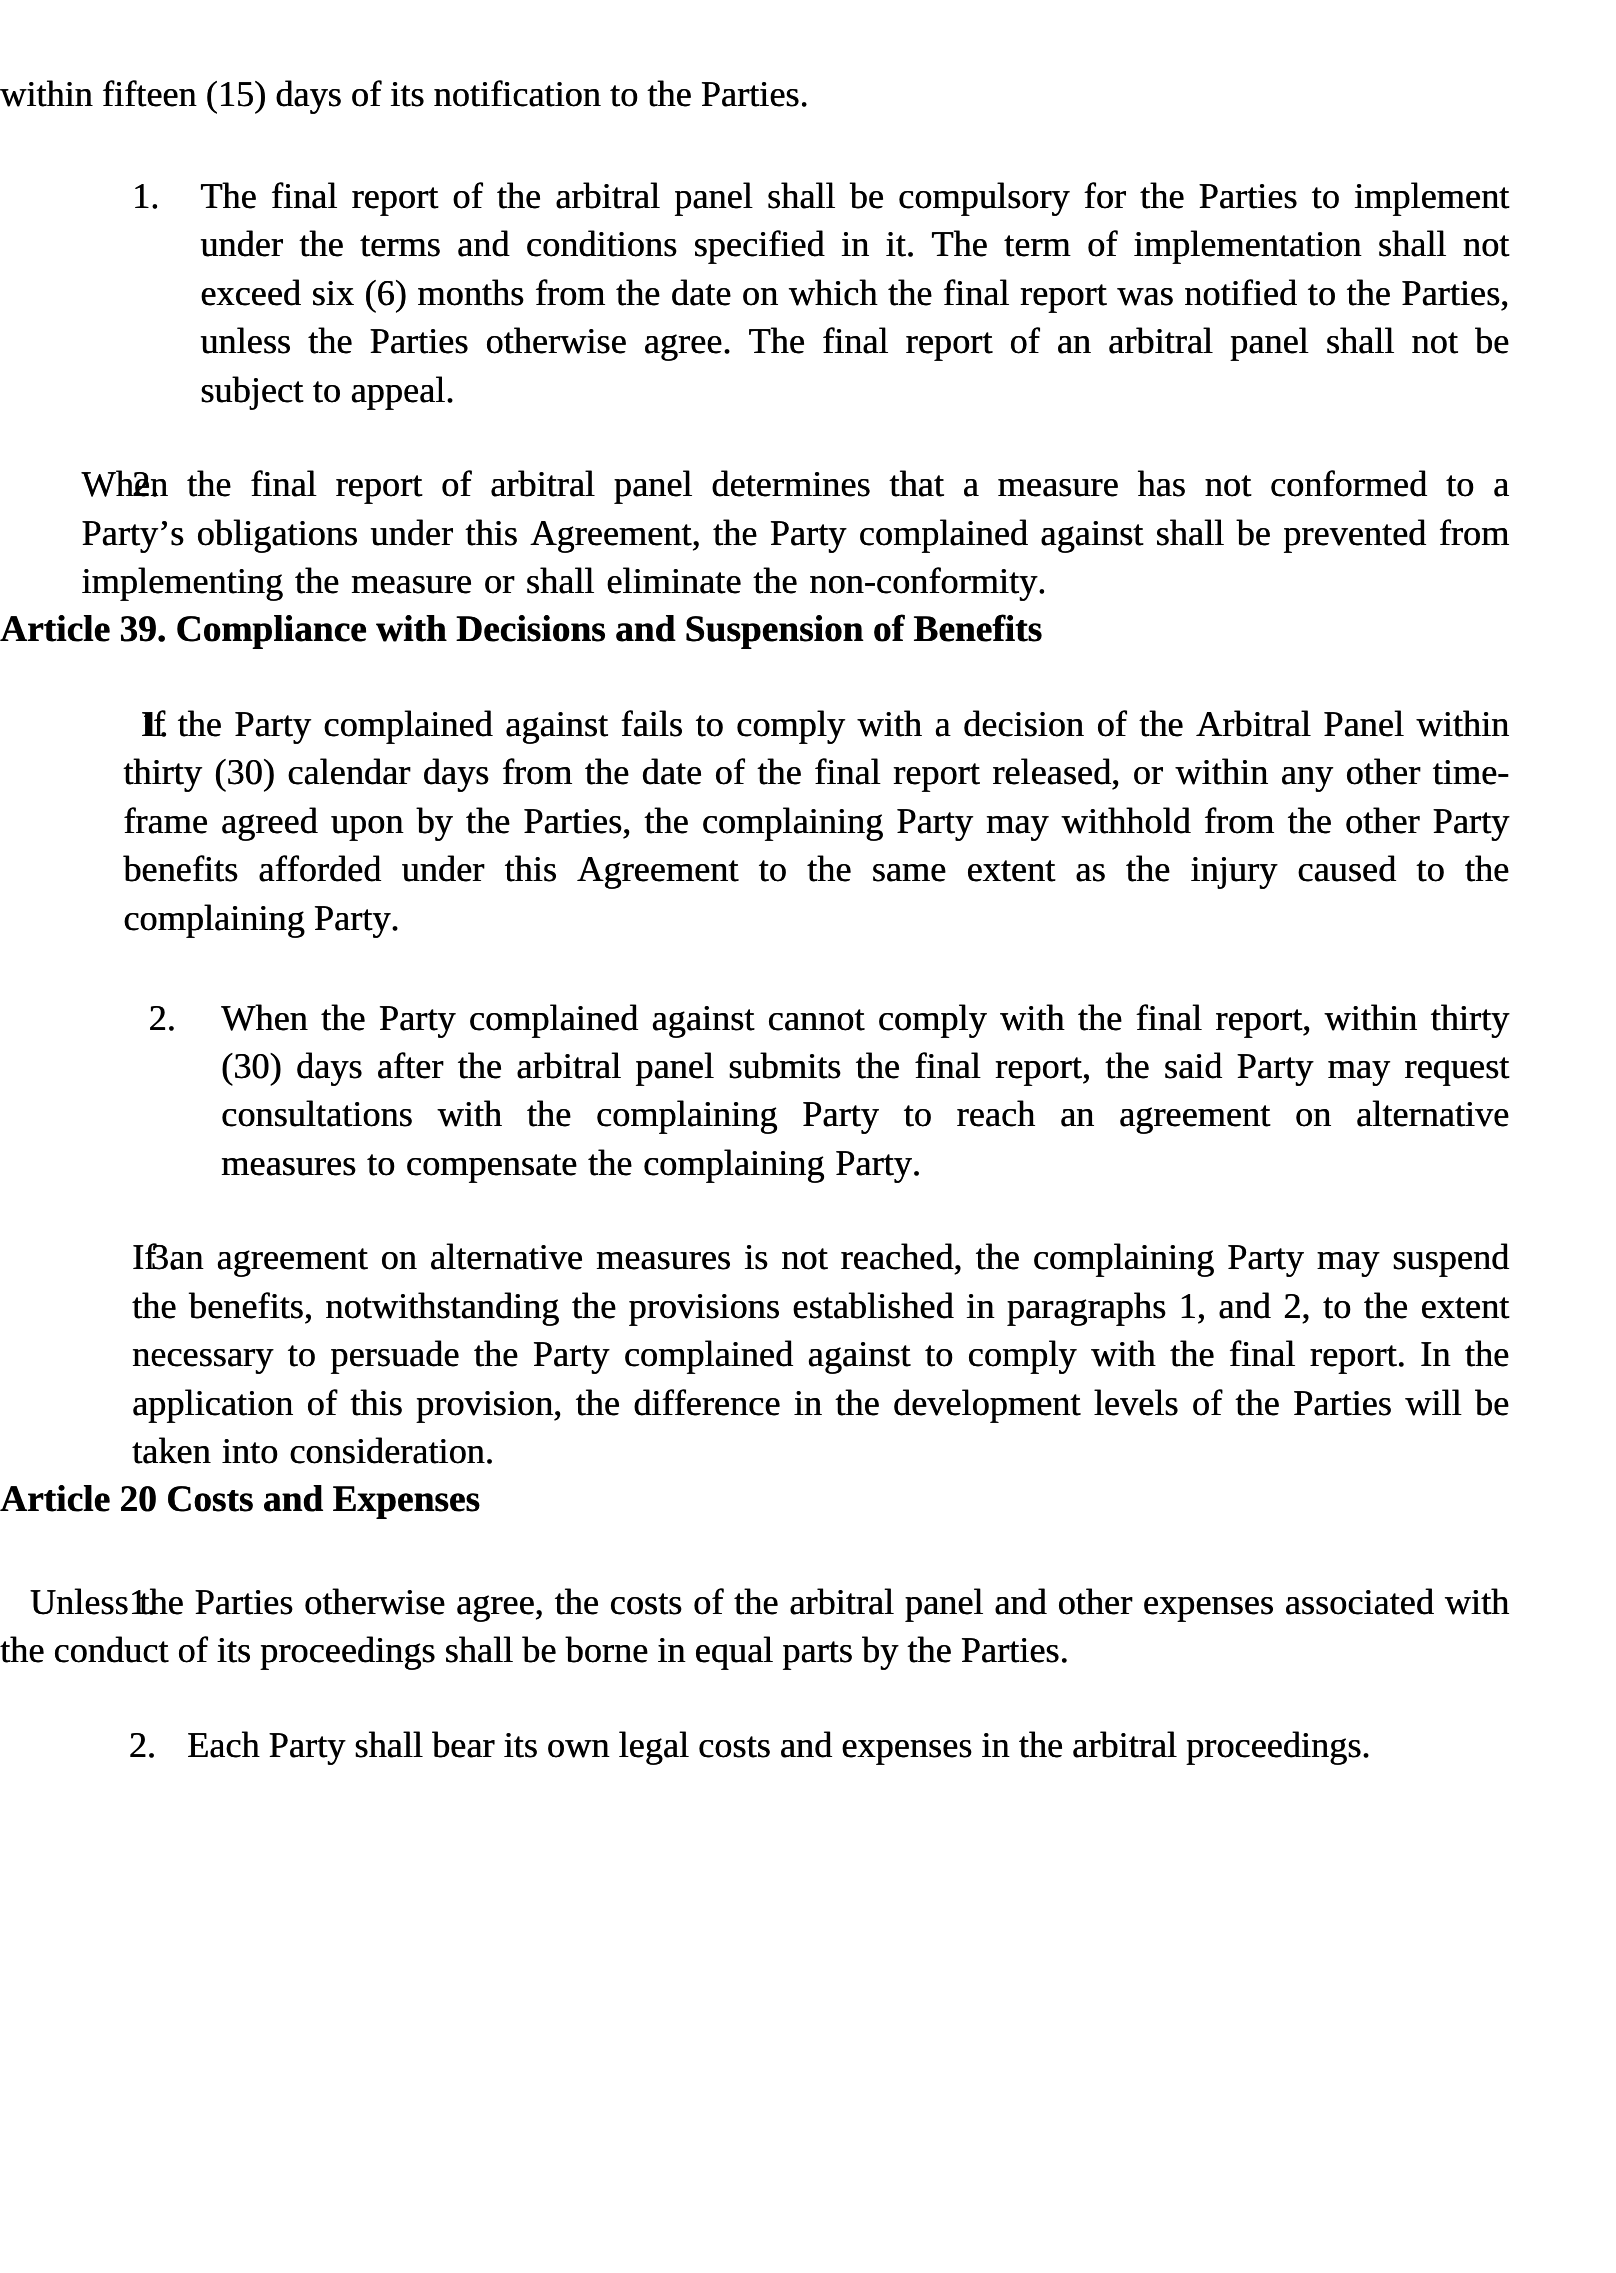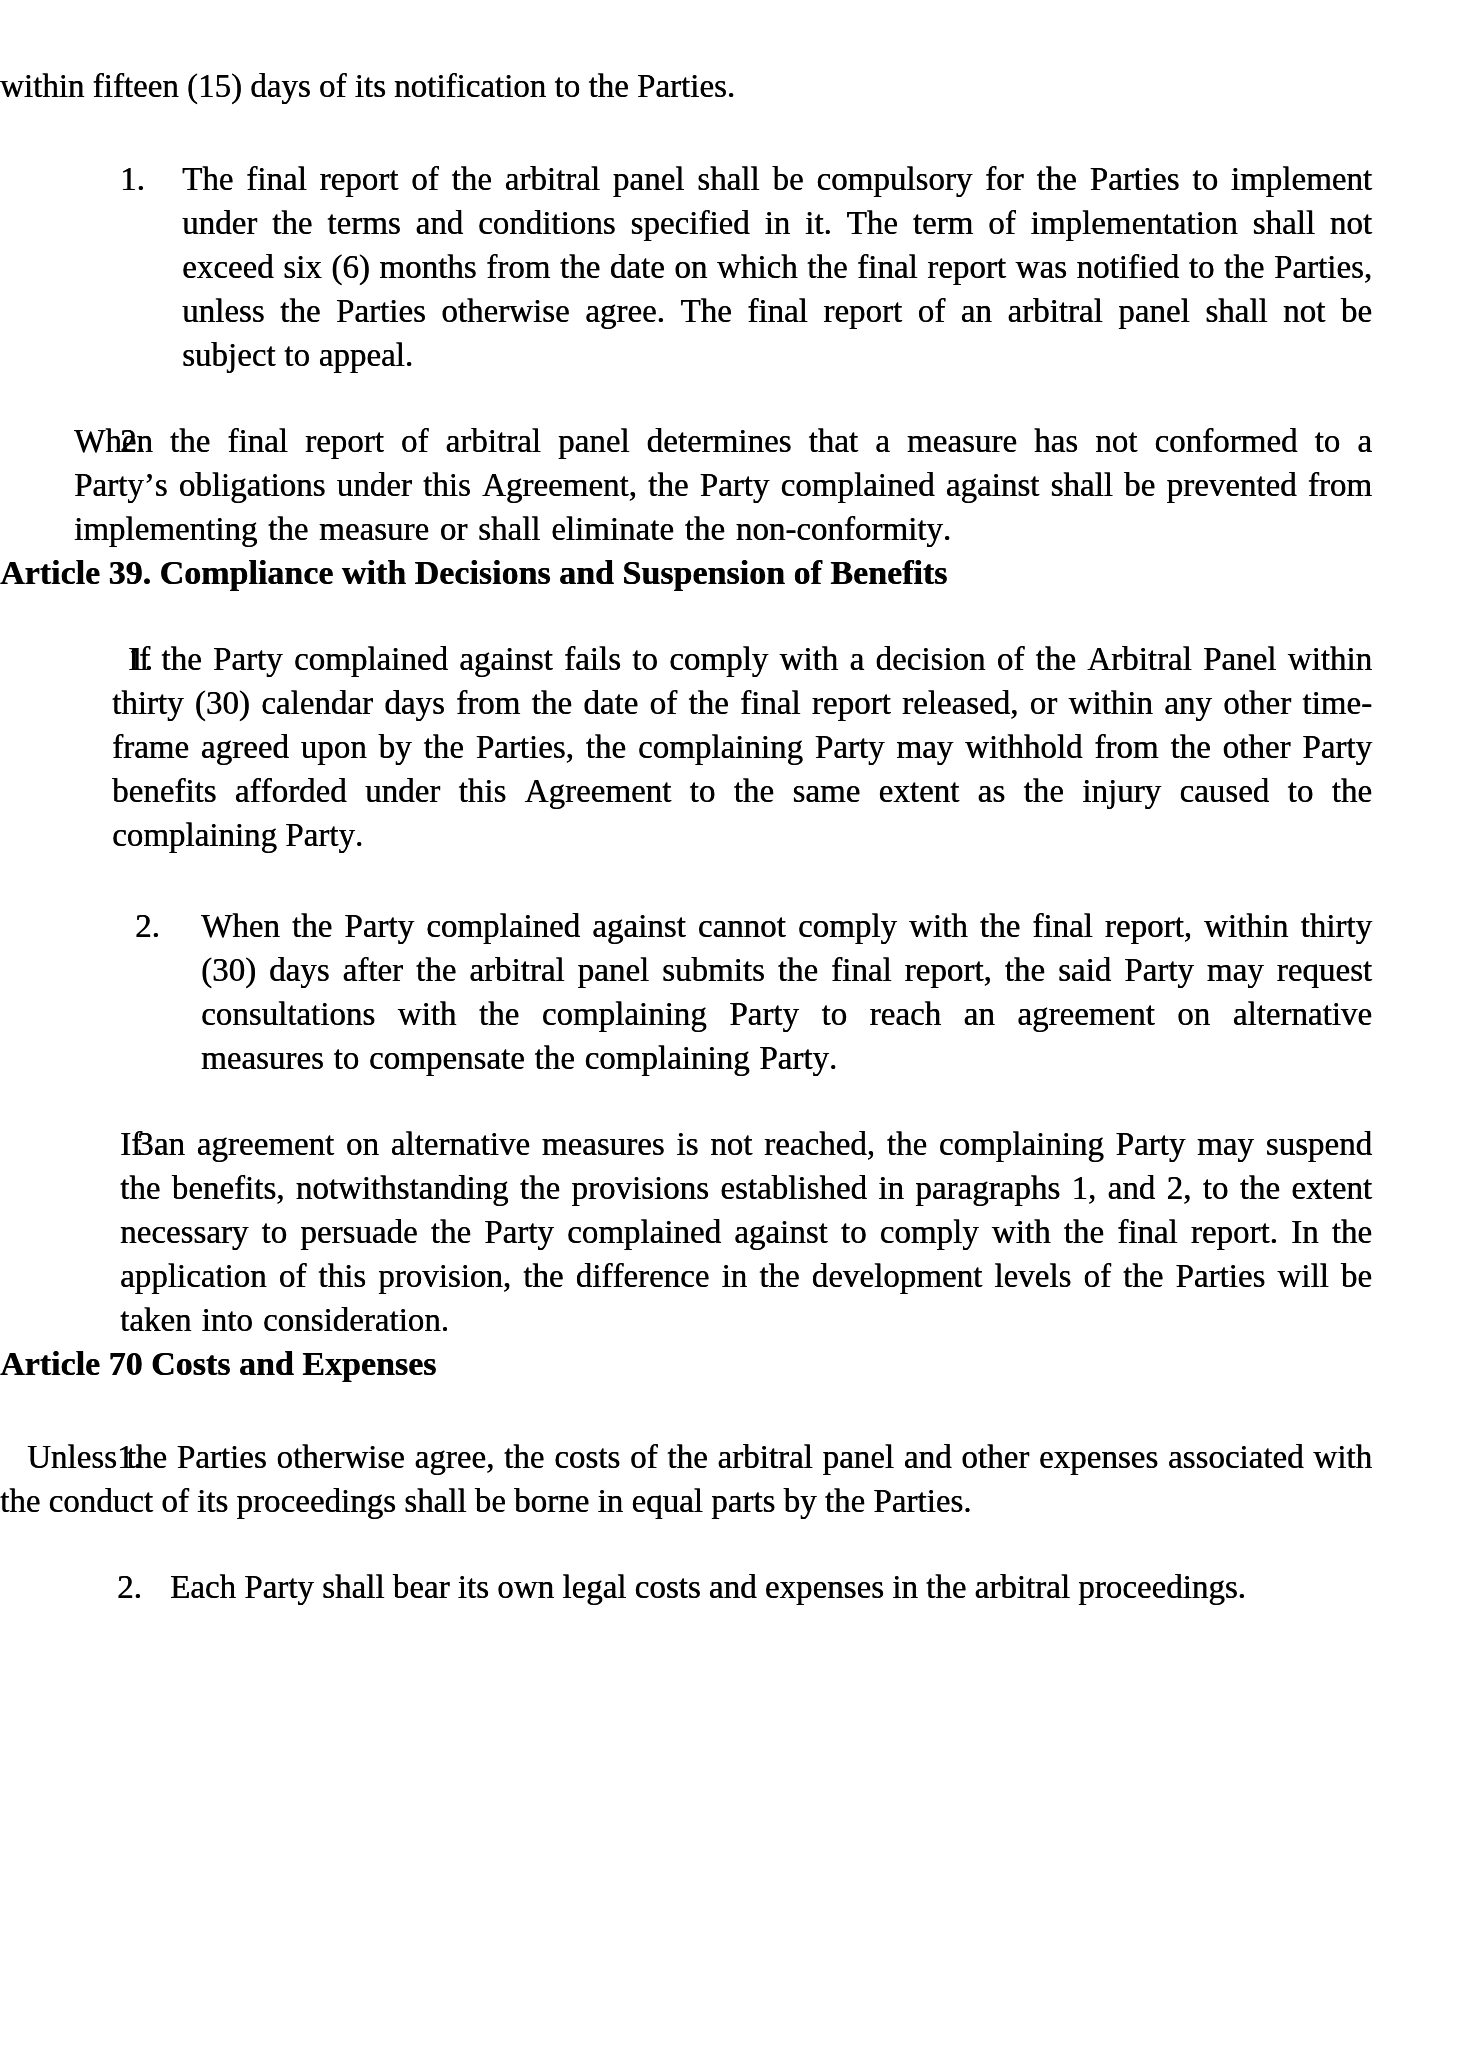--- a/index.html
+++ b/index.html
@@ -110,21 +110,21 @@
   <div class="item a39-2">
     <span class="num">2.</span>
     <p class="body">When the Party complained against cannot comply with the final report, within thirty (30) days after the arbitral panel submits the final report, the said Party may request consultations with the complaining Party to reach an agreement on alternative measures to compensate the complaining Party.</p>
   </div>
 
   <div class="item a39-3">
     <span class="num">3.</span>
     <p class="body">If an agreement on alternative measures is not reached, the complaining Party may suspend the benefits, notwithstanding the provisions established in paragraphs 1, and 2, to the extent necessary to persuade the Party complained against to comply with the final report. In the application of this provision, the difference in the development levels of the Parties will be taken into consideration.</p>
   </div>
 
-  <h2 class="heading h40">Article 70 Costs and Expenses</h2>
+  <h2 class="heading h40">Article 20 Costs and Expenses</h2>
 
   <div class="item a40-1">
     <span class="num">1.</span>
     <p class="body">Unless the Parties otherwise agree, the costs of the arbitral panel and other expenses associated with the conduct of its proceedings shall be borne in equal parts by the Parties.</p>
   </div>
 
   <div class="item a40-2">
     <span class="num">2.</span>
     <p class="body">Each Party shall bear its own legal costs and expenses in the arbitral proceedings.</p>
   </div>

